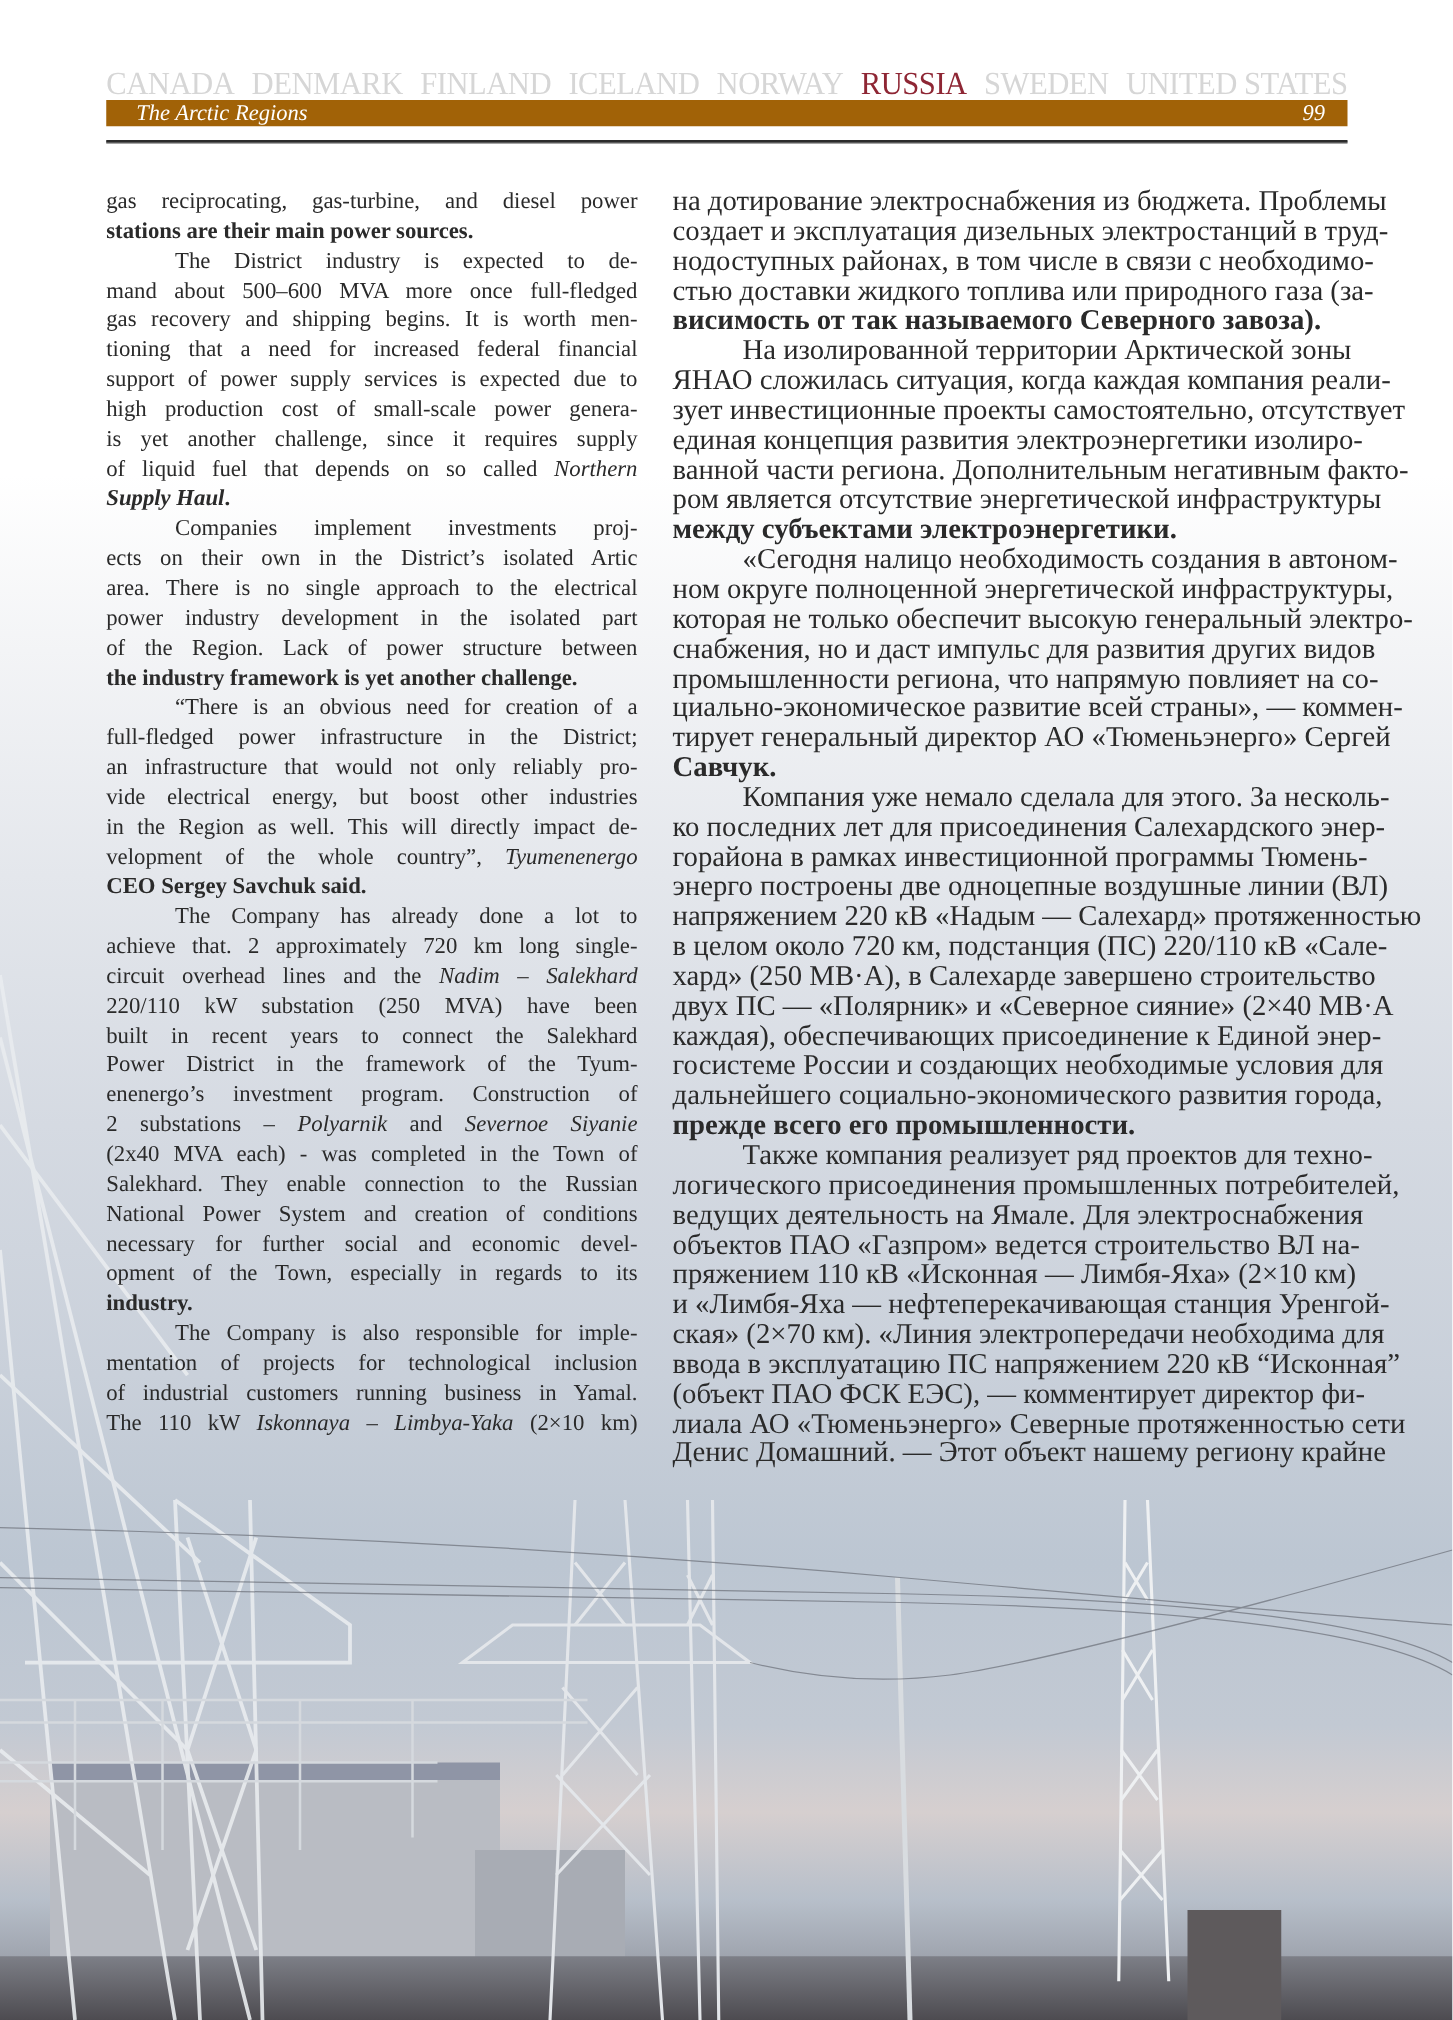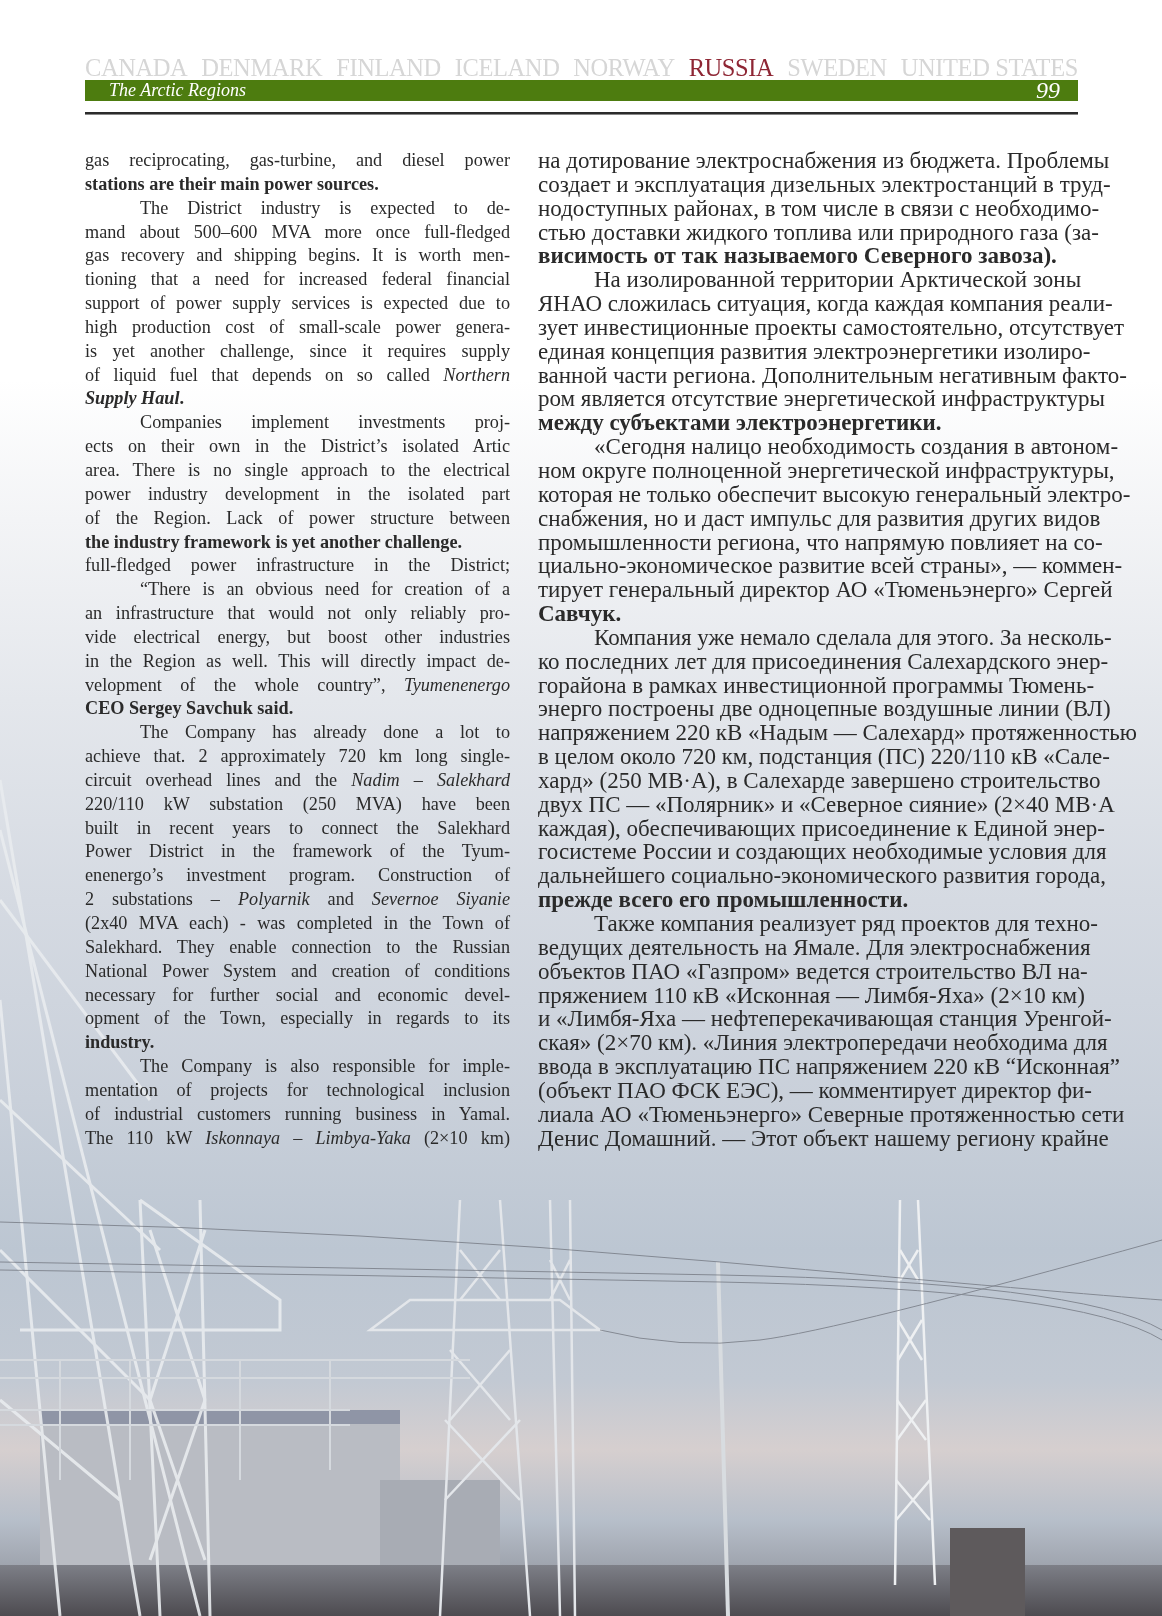--- a/index.html
+++ b/index.html
@@ -25,24 +25,24 @@
   .header-countries {
     position:absolute; left:85px; top:55px; width:993px; height:26px;
     font-family:"Liberation Serif",serif; font-size:24.5px; line-height:26px;
     color:#d6d6d6; white-space:nowrap; letter-spacing:-0.4px;
     display:flex; justify-content:space-between; z-index:2;
     transform:scaleY(1.05);
   }
   .header-countries span.active { color:#8e2634; }
   .header-bar {
     position:absolute; left:85px; top:80px; width:993px; height:21px;
-    background:#4d7c0f; z-index:2;
+    background:#a16207; z-index:2;
   }
   .header-bar .section { position:absolute; left:24px; top:0; color:#fff; font-style:italic; font-size:18px; line-height:21px; }
-  .header-bar .page-num { position:absolute; right:18px; top:0; color:#fff; font-style:italic; font-size:24px; line-height:21px;text-align:center; }
+  .header-bar .page-num { position:absolute; right:18px; top:0; color:#fff; font-style:italic; font-size:18px; line-height:21px;text-align:center; }
   .header-rule { position:absolute; left:85px; top:112px; width:993px; height:2px; background:#2b2b2b; z-index:2; box-shadow:0 1px 0 #888; }
   .col { position:absolute; top:149px; z-index:2; }
   .col-left { left:85px; width:425px; }
   .col-right { left:538px; width:540px; }
   .ln {
     display:block; height:23.85px; line-height:23.85px; font-size:18.2px;
     text-align:justify; text-align-last:justify; white-space:nowrap; overflow:visible;
   }
   .ln.last { text-align-last:left;font-weight:bold; }
   .ln.indent { padding-left:55px; }
@@ -133,22 +133,22 @@
     <span class="ln"><span>high production cost of small-scale power genera-</span></span>
     <span class="ln"><span>is yet another challenge, since it requires supply</span></span>
     <span class="ln"><span>of liquid fuel that depends on so called </span><i>Northern</i></span>
     <span class="ln last"><i>Supply Haul</i><span>.</span></span>
     <span class="ln indent"><span>Companies implement investments proj-</span></span>
     <span class="ln"><span>ects on their own in the District’s isolated Artic</span></span>
     <span class="ln"><span>area. There is no single approach to the electrical</span></span>
     <span class="ln"><span>power industry development in the isolated part</span></span>
     <span class="ln"><span>of the Region. Lack of power structure between</span></span>
     <span class="ln last"><span>the industry framework is yet another challenge.</span></span>
+    <span class="ln indent"><span>“There is an obvious need for creation of a</span></span>
     <span class="ln"><span>full-fledged power infrastructure in the District;</span></span>
-    <span class="ln indent"><span>“There is an obvious need for creation of a</span></span>
     <span class="ln"><span>an infrastructure that would not only reliably pro-</span></span>
     <span class="ln"><span>vide electrical energy, but boost other industries</span></span>
     <span class="ln"><span>in the Region as well. This will directly impact de-</span></span>
     <span class="ln"><span>velopment of the whole country”, </span><i>Tyumenenergo</i></span>
     <span class="ln last"><span>CEO Sergey Savchuk said.</span></span>
     <span class="ln indent"><span>The Company has already done a lot to</span></span>
     <span class="ln"><span>achieve that. 2 approximately 720 km long single-</span></span>
     <span class="ln"><span>circuit overhead lines and the </span><i>Nadim – Salekhard</i></span>
     <span class="ln"><span>220/110 kW substation (250 MVA) have been</span></span>
     <span class="ln"><span>built in recent years to connect the Salekhard</span></span>
@@ -193,20 +193,21 @@
     <span class="ln"><span>энерго построены две одноцепные воздушные линии (ВЛ)</span></span>
     <span class="ln"><span>напряжением 220 кВ «Надым — Салехард» протяженностью</span></span>
     <span class="ln"><span>в целом около 720 км, подстанция (ПС) 220/110 кВ «Сале-</span></span>
     <span class="ln"><span>хард» (250 МВ·А), в Салехарде завершено строительство</span></span>
     <span class="ln"><span>двух ПС — «Полярник» и «Северное сияние» (2×40 МВ·А</span></span>
     <span class="ln"><span>каждая), обеспечивающих присоединение к Единой энер-</span></span>
     <span class="ln"><span>госистеме России и создающих необходимые условия для</span></span>
     <span class="ln"><span>дальнейшего социально-экономического развития города,</span></span>
     <span class="ln last"><span>прежде всего его промышленности.</span></span>
     <span class="ln indent"><span>Также компания реализует ряд проектов для техно-</span></span>
+    <span class="ln"><span>логического присоединения промышленных потребителей,</span></span>
     <span class="ln"><span>ведущих деятельность на Ямале. Для электроснабжения</span></span>
     <span class="ln"><span>объектов ПАО «Газпром» ведется строительство ВЛ на-</span></span>
     <span class="ln"><span>пряжением 110 кВ «Исконная — Лимбя-Яха» (2×10 км)</span></span>
     <span class="ln"><span>и «Лимбя-Яха — нефтеперекачивающая станция Уренгой-</span></span>
     <span class="ln"><span>ская» (2×70 км). «Линия электропередачи необходима для</span></span>
     <span class="ln"><span>ввода в эксплуатацию ПС напряжением 220 кВ “Исконная”</span></span>
     <span class="ln"><span>(объект ПАО ФСК ЕЭС), — комментирует директор фи-</span></span>
     <span class="ln"><span>лиала АО «Тюменьэнерго» Северные протяженностью сети</span></span>
     <span class="ln"><span>Денис Домашний. — Этот объект нашему региону крайне</span></span>
   </div>

